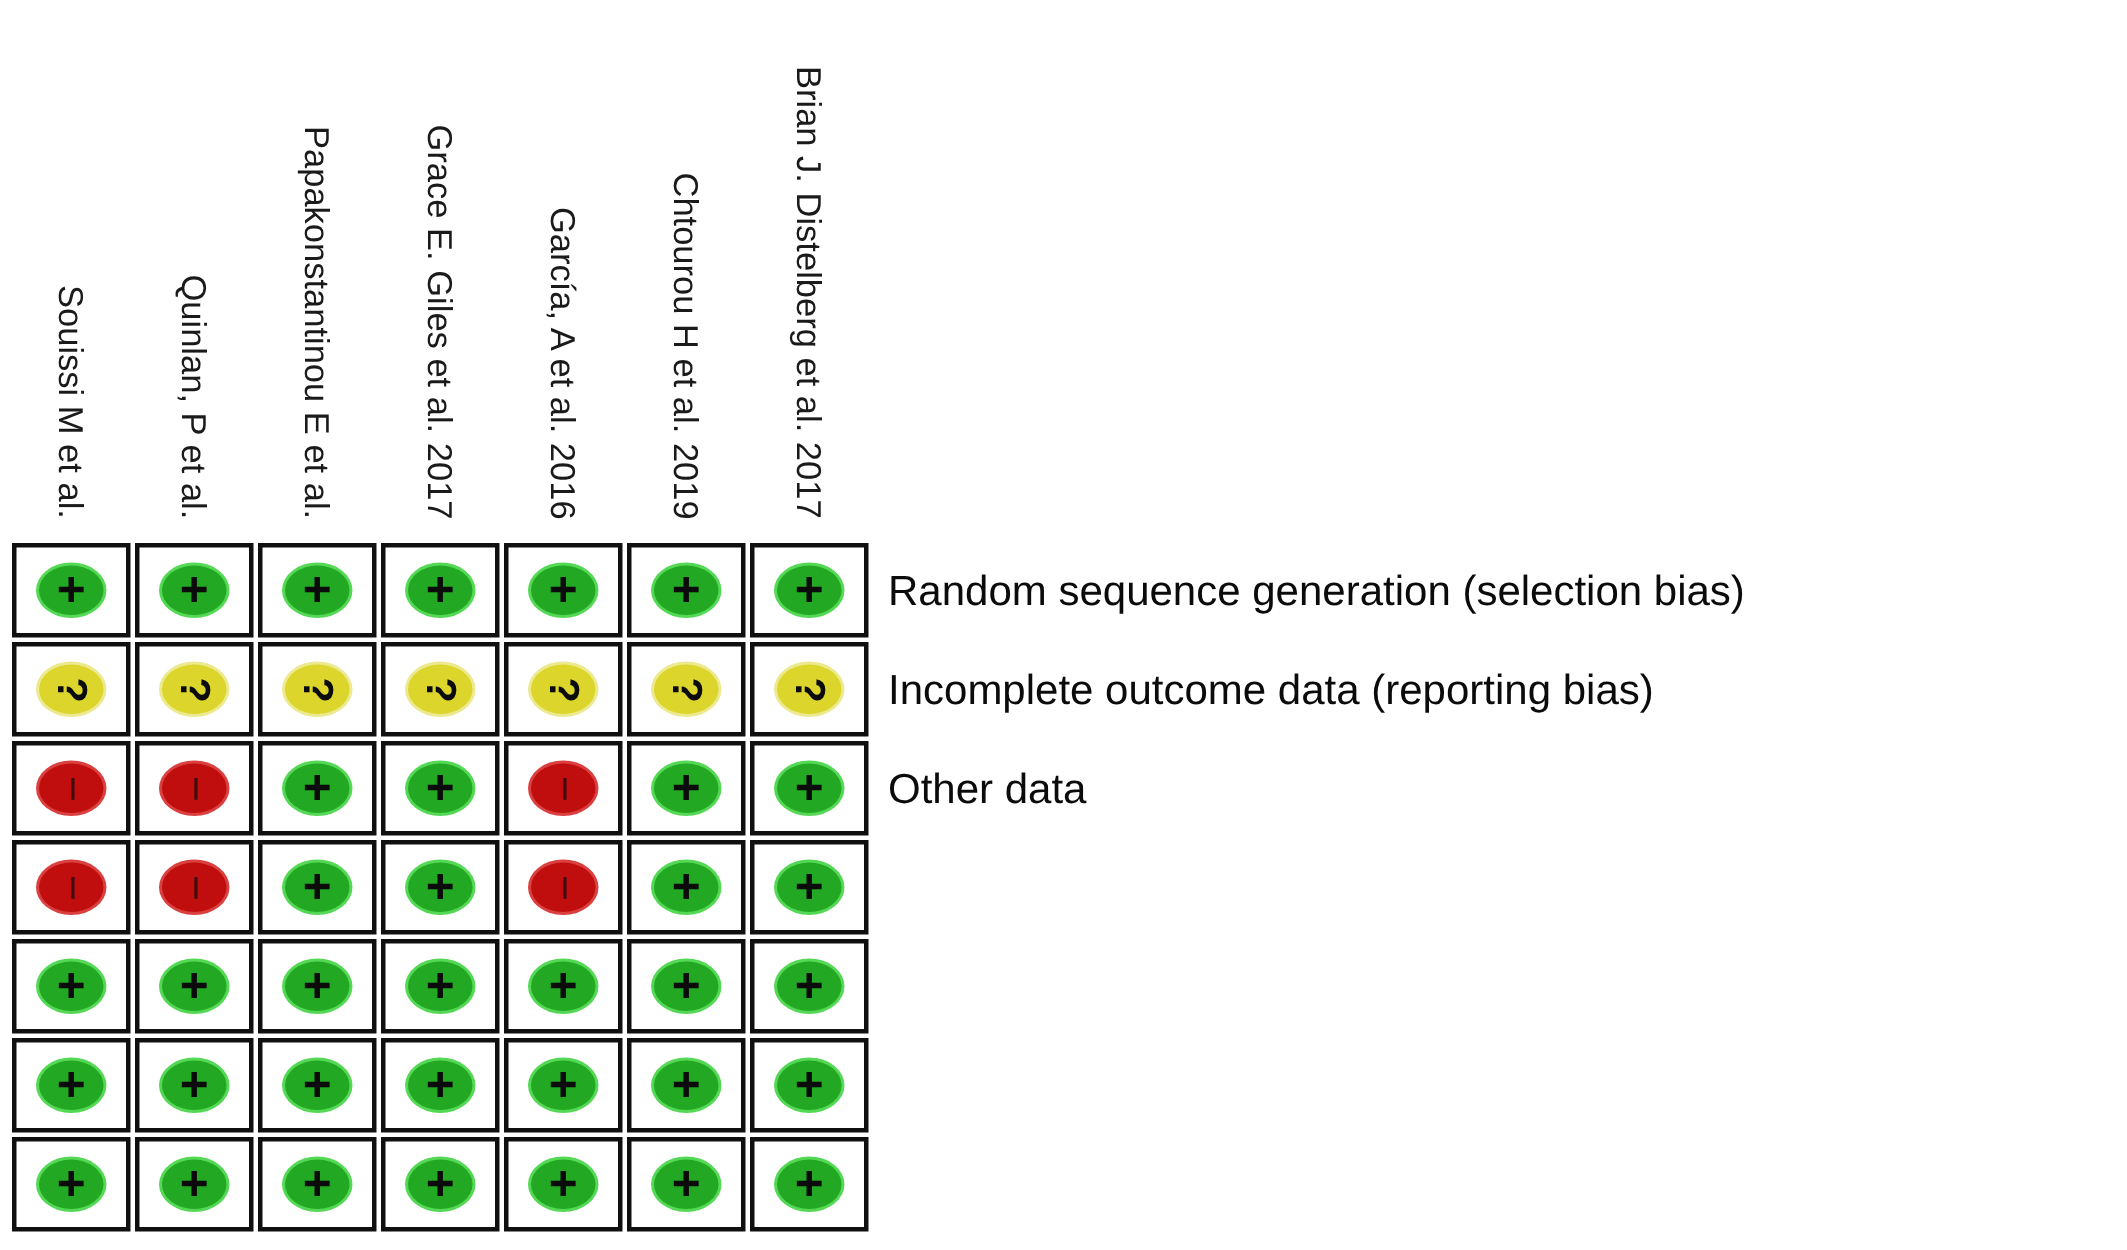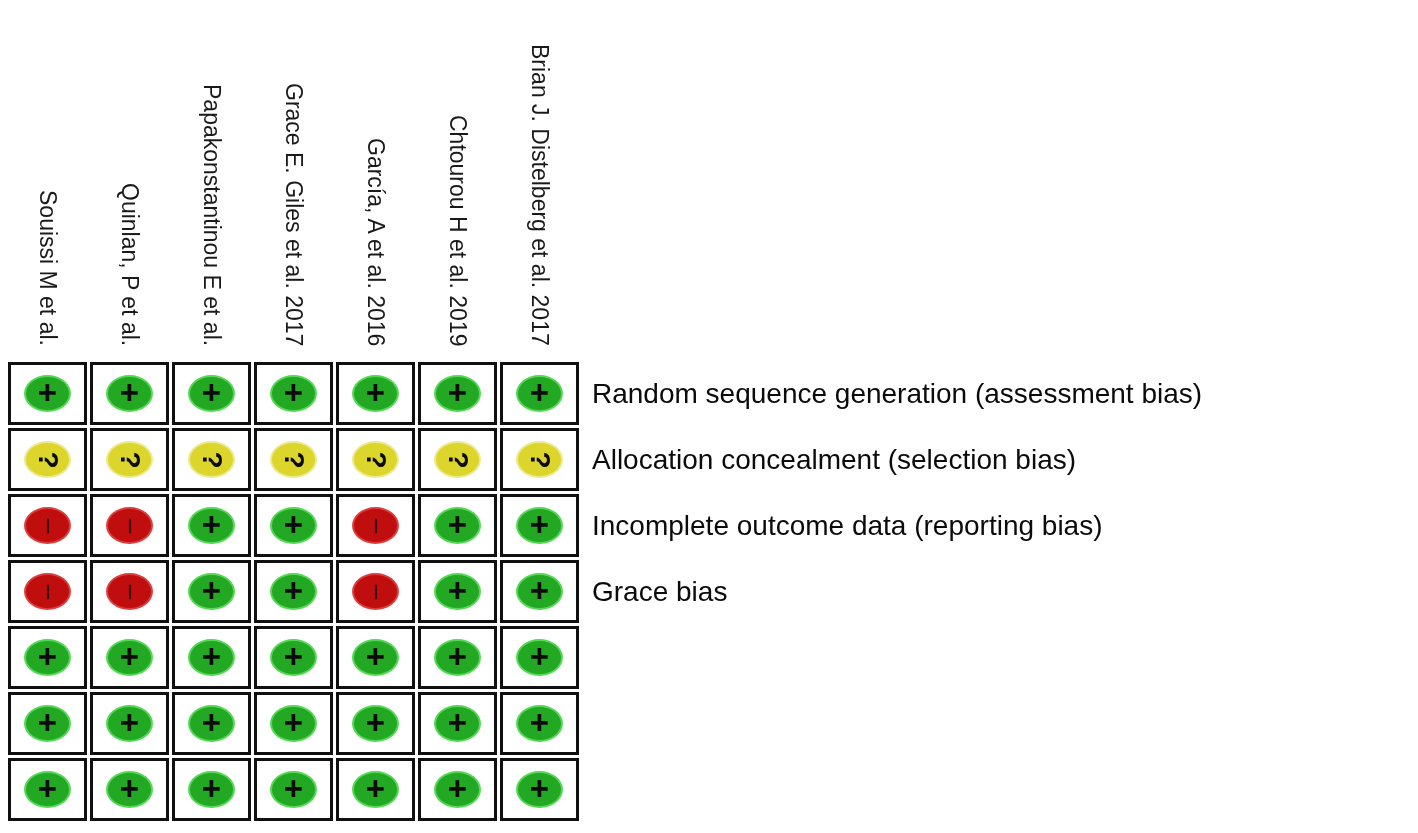--- a/index.html
+++ b/index.html
@@ -372,18 +372,17 @@
           <span class="sym low" style="color: rgb(11, 11, 11);">+</span>
         </span>
       </div>
       <div class="cell">
         <span class="ellipse" style="background: rgb(34, 168, 34); border: 2px solid rgb(85, 216, 85);">
           <span class="sym low" style="color: rgb(11, 11, 11);">+</span>
         </span>
       </div>
     </div>
   <div class="row-labels">
-      <div class="row-label">Random sequence generation (assessment bias)</div>
-      <div class="row-label">Allocation concealment (selection bias)</div>
+      <div class="row-label">Random sequence generation (selection bias)</div>
       <div class="row-label">Incomplete outcome data (reporting bias)</div>
-      <div class="row-label">Grace bias</div>
+      <div class="row-label">Other data</div>
     </div>
 </div>
 
 </body></html>

